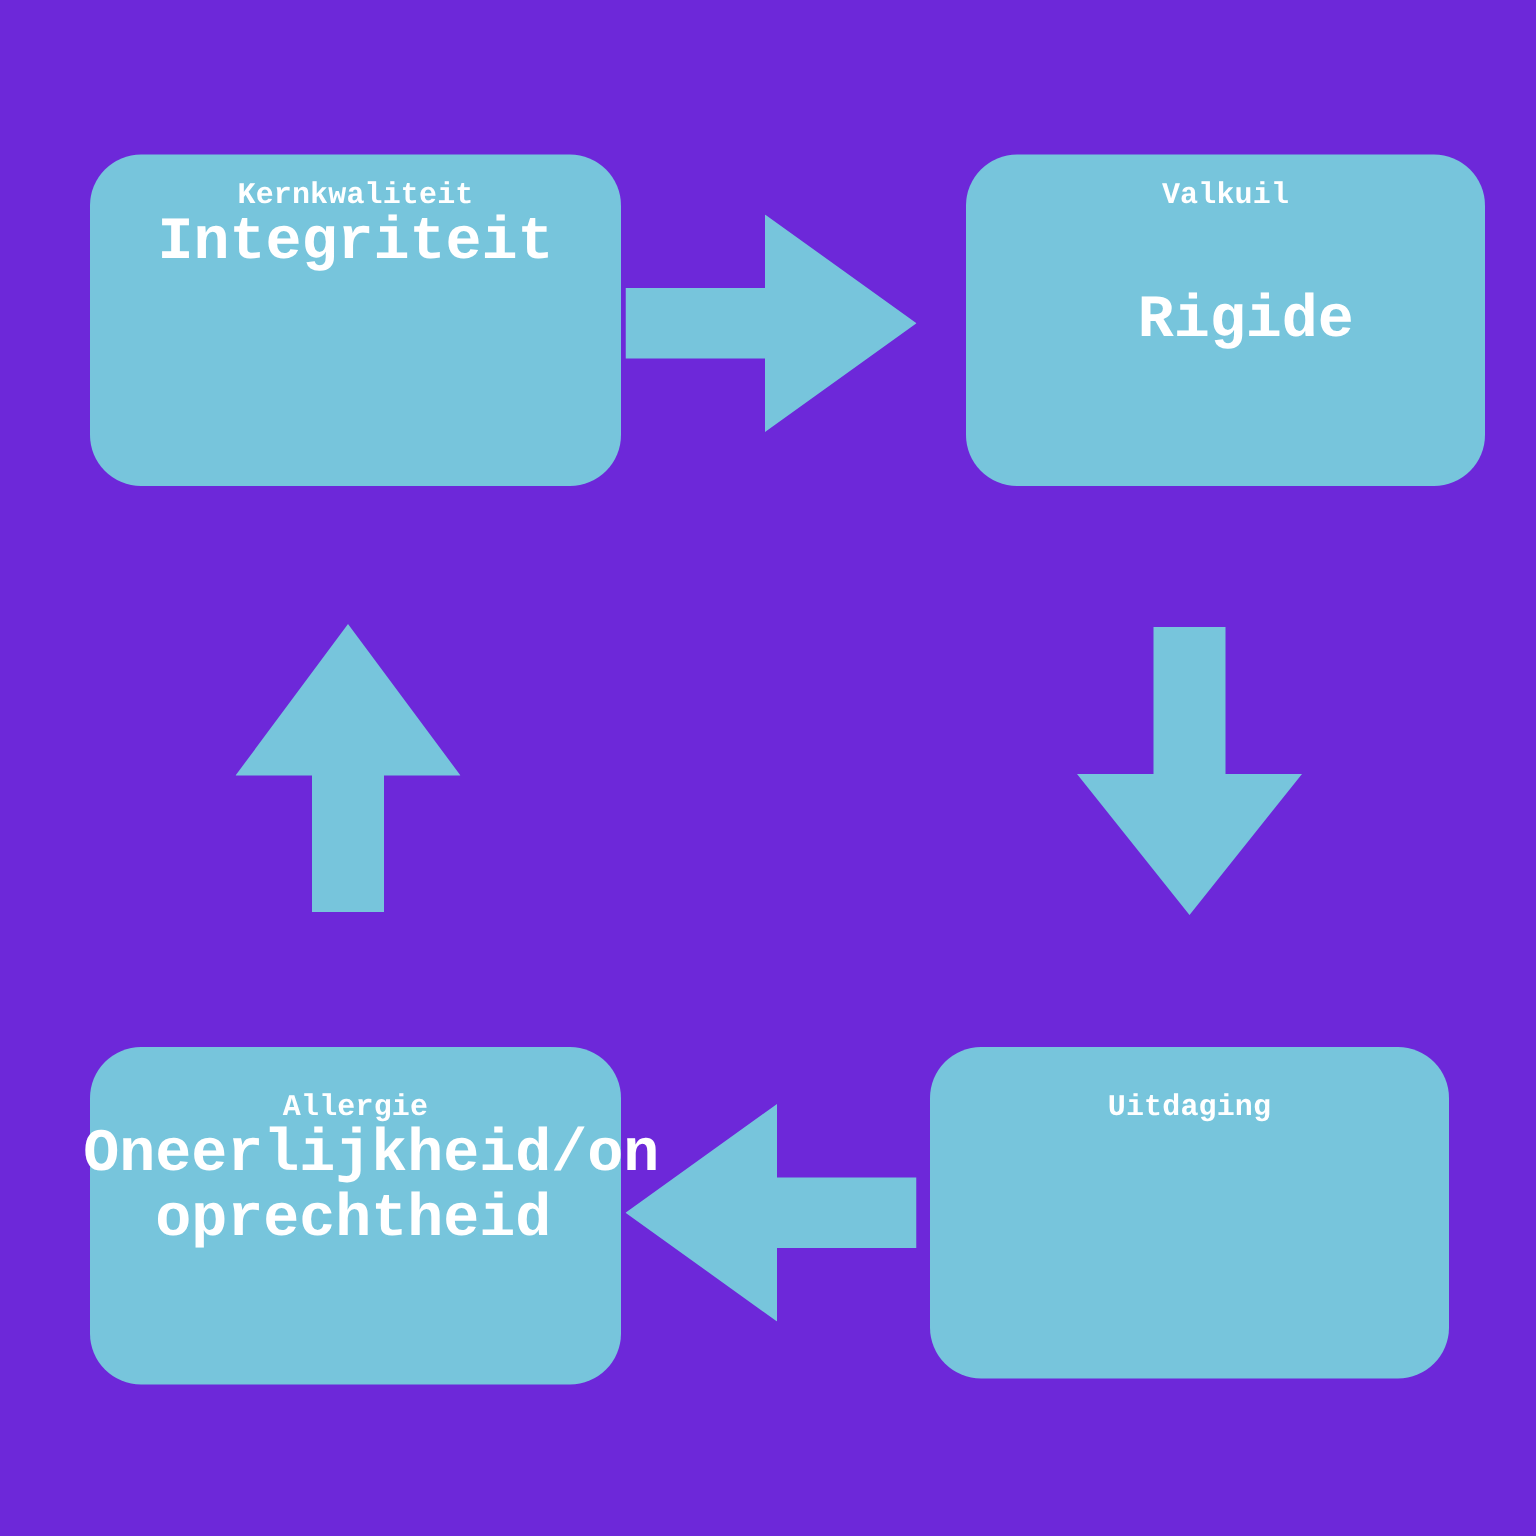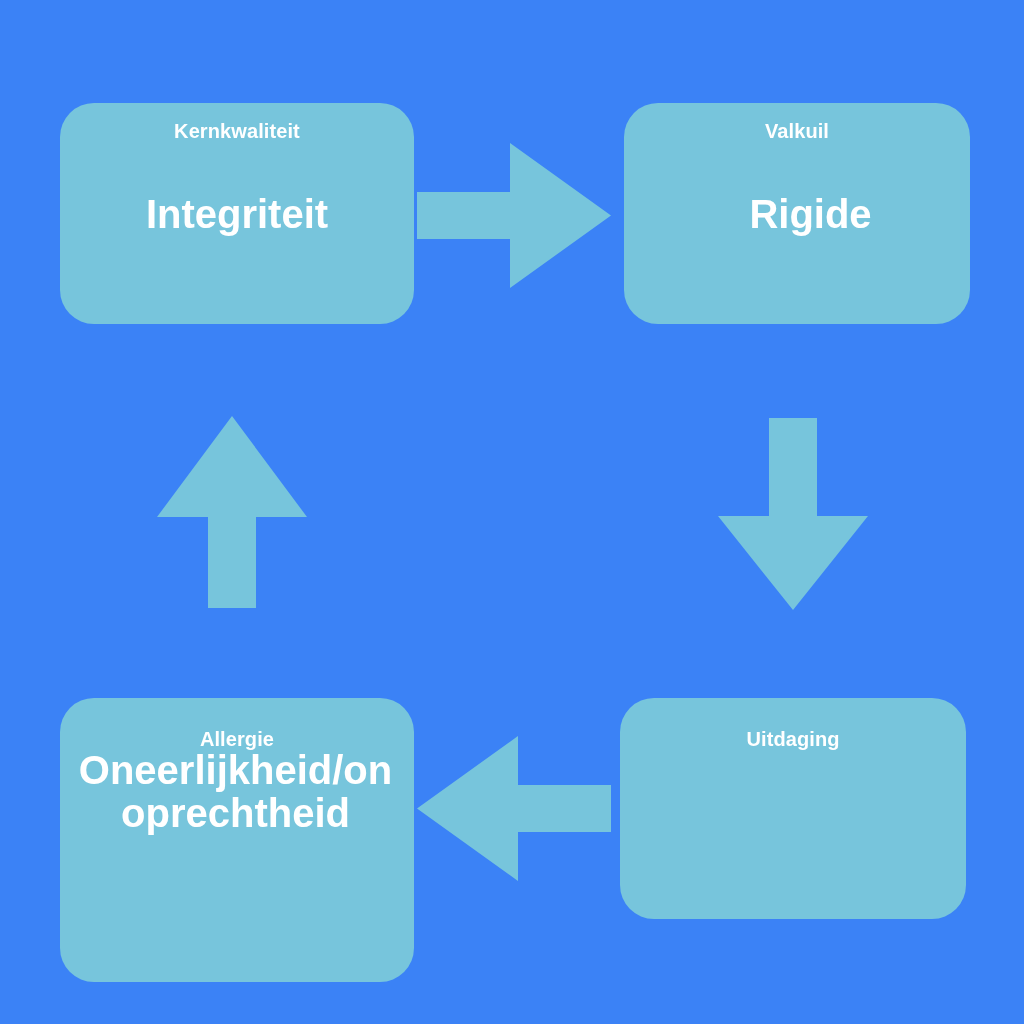--- a/index.html
+++ b/index.html
@@ -5,23 +5,23 @@
 <style>
   html, body {
     margin: 0;
     padding: 0;
     background: #ffffff;
   }
   #canvas {
     position: relative;
     width: 1024px;
     height: 1024px;
-    background: #3b82f6;
+    background: #6d28d9;
     overflow: hidden;
-    font-family: Liberation Sans, sans-serif;
+    font-family: Liberation Mono, monospace;
   }
 
   
   .qbox {
     position: absolute;
     box-sizing: border-box;
     background: #77c5dc;
     border-radius: 34px;
     display: flex;
     flex-direction: column;
@@ -43,25 +43,25 @@
     white-space: nowrap;
   }
   .qbox.wrap-title .title {
     white-space: normal;
     width: 360px;
     margin-left: -3px;
   }
 
   
   #box-kernkwaliteit { left: 60px;  top: 103px; width: 354px; height: 221px; padding-top: 18px; }
-  #box-valkuil       { left: 624px; top: 103px; width: 346px; height: 221px; padding-top: 18px; }
-  #box-allergie      { left: 60px;  top: 698px; width: 354px; height: 284px; padding-top: 31px; }
+  #box-valkuil       { left: 644px; top: 103px; width: 346px; height: 221px; padding-top: 18px; }
+  #box-allergie      { left: 60px;  top: 698px; width: 354px; height: 225px; padding-top: 31px; }
   #box-uitdaging     { left: 620px; top: 698px; width: 346px; height: 221px; padding-top: 31px; gap: 40px; }
 
-  #box-kernkwaliteit .title { margin-top: 52px; }
+  #box-kernkwaliteit .title { }
   #box-valkuil .title       { margin-top: 52px; margin-left: 27px; }
   #box-uitdaging .title     { margin-top: 42px; }
   #box-allergie .title      { margin-top: 0; }
 
   
   .arrow {
     position: absolute;
   }
   .arrow svg { display: block; }
 

